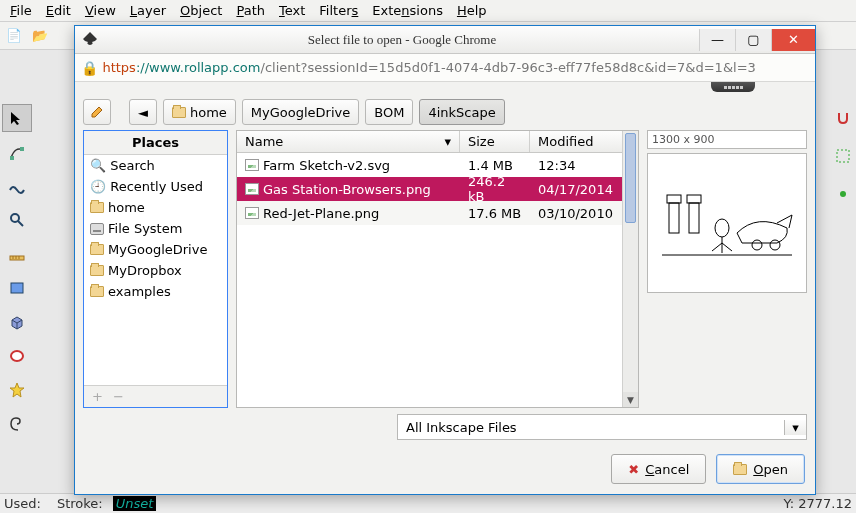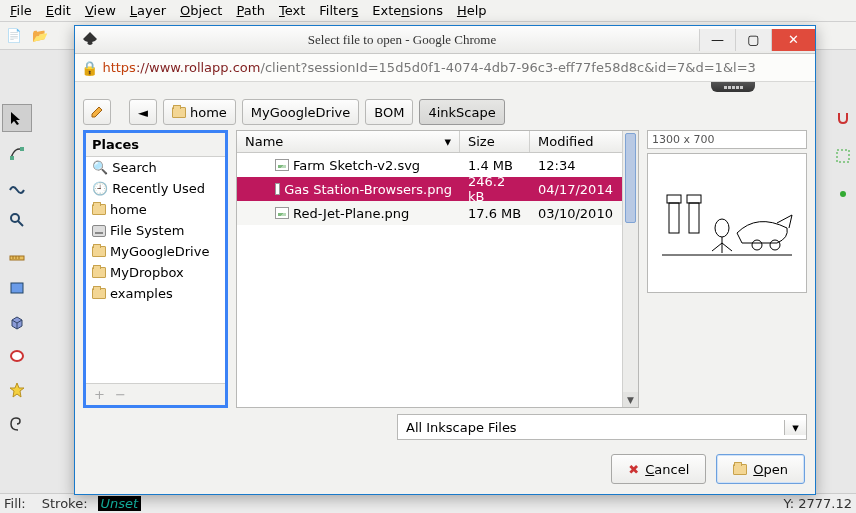--- a/index.html
+++ b/index.html
@@ -35,48 +35,48 @@
 .winbtn { width: 36px; height: 22px; display: flex; align-items: center; justify-content: center; border-left: 1px solid #d0d0d0; }
 .winbtn.min { background: #eee; }
 .winbtn.max { background: #eee; }
 .winbtn.close { background: #e04b3c; color: #fff; width: 44px; }
 
 .addr { height: 28px; display: flex; align-items: center; padding: 0 6px; gap: 4px; border-bottom: 1px solid #d8d8d6; background: #fcfcfa; }
 .addr .lock { color: #2a9b2a; font-size: 14px; }
 .addr .url { white-space: nowrap; overflow: hidden; font-size: 13px; }
 .addr .url .proto { color: #c2410c; }
 .addr .url .rest { color: #777; }
-.addr .url .host { color: #7f1d1d; }
+.addr .url .host { color: #0f766e; }
 
 .edgegrip { height: 12px; display:flex; justify-content:flex-end; padding-right:60px; }
 .grip { width:44px; height:10px; background: linear-gradient(#555,#333); border-radius: 0 0 6px 6px; display:flex; align-items:center; justify-content:center; gap:1px; }
 .grip span { width:3px;height:3px;background:#ccc;display:inline-block;}
 
 
 .pathrow { height: 36px; display: flex; align-items: center; padding: 4px 8px; gap: 6px; }
 .pbtn { height: 26px; padding: 0 8px; border: 1px solid #b8b8b6; border-radius: 3px; background: linear-gradient(#fdfdfd,#ececea); display: flex; align-items: center; gap: 4px; cursor: default; }
 .pbtn.icononly { width: 28px; padding: 0; justify-content: center; }
 .pbtn.active { background: linear-gradient(#e6e6e4,#d6d6d4); border-color: #999; }
 
 
 .dlgbody { flex: 1; display: flex; padding: 0 8px 0 8px; gap: 8px; min-height: 0; }
-.places { width: 145px; border: 3px solid #3b82f6; background: #fff; display:flex; flex-direction:column; }
+.places { width: 145px; border: 1px solid #3b82f6; background: #fff; display:flex; flex-direction:column;text-align:center; }
 .places-header { padding: 4px 6px; font-weight: bold; background: #f2f2f0; border-bottom: 1px solid #d0d0ce; }
 .places-list { flex:1; overflow:auto; }
 .place { display: flex; align-items: center; gap: 4px; padding: 3px 6px; }
 .places-footer { height: 22px; border-top:1px solid #d0d0ce; background:#f2f2f0; display:flex; align-items:center; padding:0 8px; gap:10px; color:#aaa; font-size:16px; }
 
 .filelist { flex: 1; border: 1px solid #b8b8b6; background: #fff; position: relative; display:flex; min-width:0; }
 .ftable { flex:1; display:flex; flex-direction:column; min-width:0; }
 .fhead { display:flex; background: linear-gradient(#fdfdfd,#ececea); border-bottom:1px solid #c8c8c6; height:22px; }
 .fhead .col { padding: 3px 8px; border-right:1px solid #d0d0ce; display:flex; align-items:center; }
 .fhead .col.name { flex: 1; }
 .fhead .col.size { width: 70px; }
 .fhead .col.mod { width: 92px; border-right:none; }
-.frow { display:flex; height:24px; align-items:center;padding-left:30px; }
+.frow { display:flex; height:24px; align-items:center; }
 .frow.alt { background:#f6f6f4; }
 .frow.sel { background: #be185d; color:#fff; }
 .frow .c { padding: 0 8px; display:flex; align-items:center; gap:4px; }
 .frow .c.name { flex:1; min-width:0; white-space:nowrap; overflow:hidden; }
 .frow .c.size { width:70px; }
 .frow .c.mod { width:92px; }
 .vscroll { width:16px; background:#ececea; border-left:1px solid #d0d0ce; position:relative; }
 .vscroll .thumb { position:absolute; left:2px; right:2px; top:2px; height:90px; background:#b8c9e4; border:1px solid #7fa3d4; border-radius:2px; }
 .vscroll .btn { position:absolute; left:0; right:0; height:15px; background:#e3e3e1; display:flex;align-items:center;justify-content:center;font-size:9px;color:#555;}
 .vscroll .btn.bot { bottom:0; }
@@ -198,21 +198,21 @@
       </svg>
     </div>
   <div class="tool">
       <svg width="16" height="16">
         <circle cx="8" cy="8" r="3" fill="#3a3"></circle>
       </svg>
     </div>
 </div>
 
 <div class="status">
-  <span>Fill:</span>
+  <span>Used:</span>
   <span style="margin-left:6px">Stroke:</span>
   <span style="font-style:italic; background:#000;color:#14b8a6;padding:0 3px;">Unset</span>
   <span class="right">Y: 2777.12</span>
 </div>
 
 <div class="dialog">
   <div class="titlebar">
     <span class="favicon"><svg width="18" height="18">
           <path d="M9 1 L16 8 Q14 11 11 11 Q13 13 9 14 Q5 13 7 11 Q4 11 2 8 Z" fill="#333"></path>
         </svg></span>
@@ -333,21 +333,21 @@
           <div class="c mod">03/10/2010</div>
         </div>
       </div>
       <div class="vscroll">
         <div class="thumb"></div>
         <div class="btn bot">▼</div>
       </div>
     </div>
 
     <div class="preview">
-      <div class="dim">1300 x 700</div>
+      <div class="dim">1300 x 900</div>
       <div class="thumb">
         <svg width="140" height="100" viewBox="0 0 140 100">
           <rect x="0" y="0" width="140" height="100" fill="#fff"></rect>
 
           <rect x="12" y="30" width="10" height="30" fill="none" stroke="#000"></rect>
           <rect x="10" y="22" width="14" height="8" fill="none" stroke="#000"></rect>
           <rect x="32" y="30" width="10" height="30" fill="none" stroke="#000"></rect>
           <rect x="30" y="22" width="14" height="8" fill="none" stroke="#000"></rect>
           <ellipse cx="65" cy="55" rx="7" ry="9" fill="none" stroke="#000"></ellipse>
           <line x1="65" y1="64" x2="65" y2="80" stroke="#000"></line>

